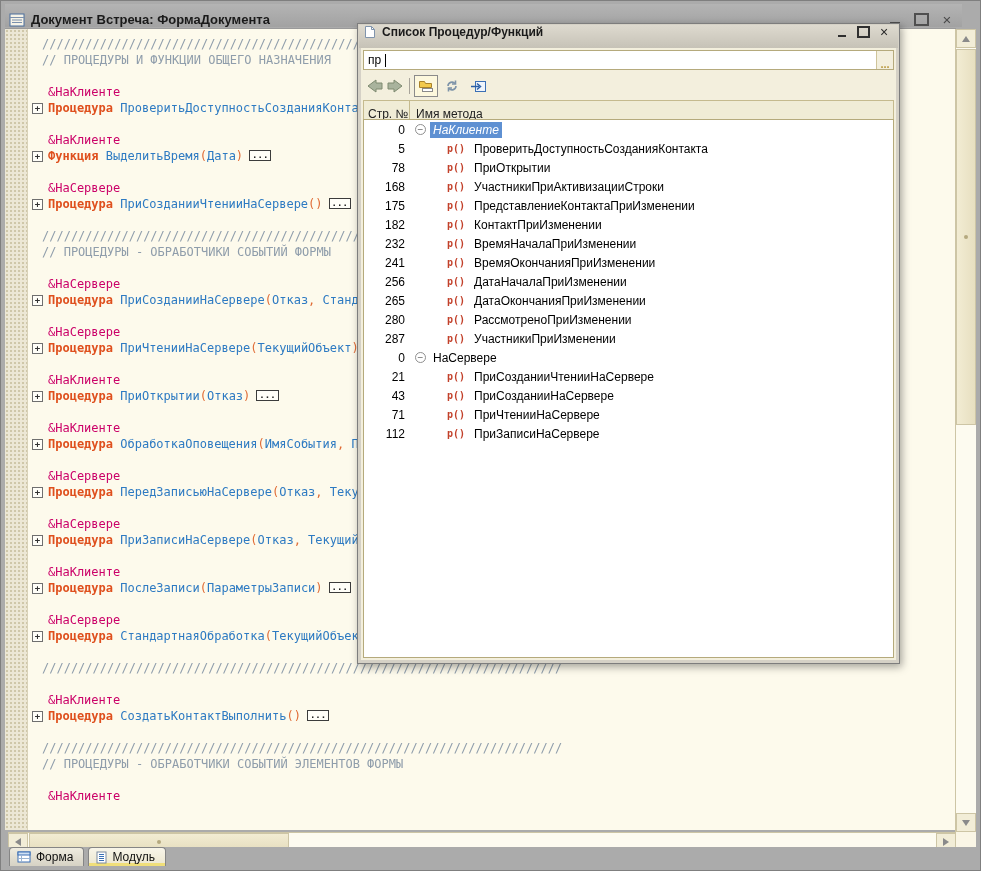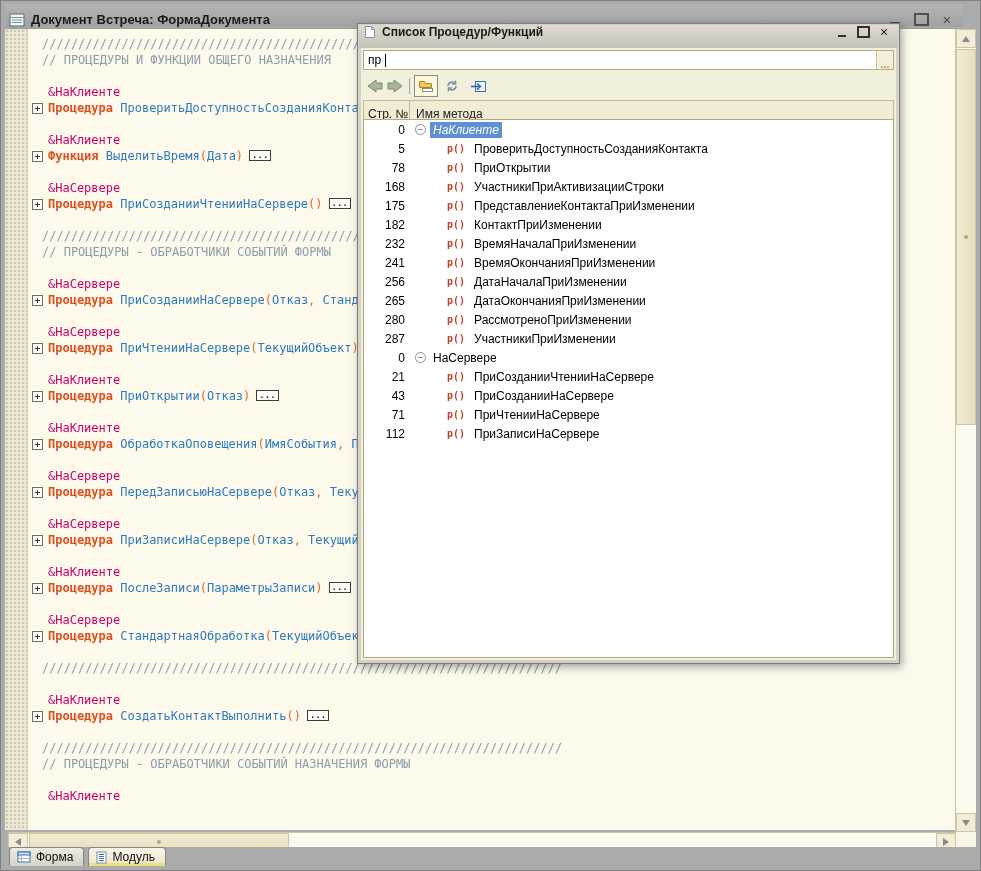--- a/index.html
+++ b/index.html
@@ -174,21 +174,21 @@
           <div class="line"></div>
           <div class="line"><span class="an">&amp;НаСервере</span></div>
           <div class="line"><span class="fold">+</span><span class="kw">Процедура </span><span class="id">СтандартнаяОбработка</span><span class="pn">(</span><span class="id">ТекущийОбъект</span><span class="pn">, </span><span class="id">ПараметрыЗаписи</span><span class="pn">)</span><span class="cbox">...</span></div>
           <div class="line"></div>
           <div class="line cm-line"><span class="cm">////////////////////////////////////////////////////////////////////////</span></div>
           <div class="line"></div>
           <div class="line"><span class="an">&amp;НаКлиенте</span></div>
           <div class="line"><span class="fold">+</span><span class="kw">Процедура </span><span class="id">СоздатьКонтактВыполнить</span><span class="pn">()</span><span class="cbox">...</span></div>
           <div class="line"></div>
           <div class="line cm-line"><span class="cm">////////////////////////////////////////////////////////////////////////</span></div>
-          <div class="line cm-line"><span class="cm">// ПРОЦЕДУРЫ - ОБРАБОТЧИКИ СОБЫТИЙ НАЗНАЧЕНИЯ ФОРМЫ</span></div>
+          <div class="line cm-line"><span class="cm">// ПРОЦЕДУРЫ - ОБРАБОТЧИКИ СОБЫТИЙ ЭЛЕМЕНТОВ ФОРМЫ</span></div>
           <div class="line"></div>
           <div class="line"><span class="an">&amp;НаКлиенте</span></div>
         </div>
     </div>
 
     <div class="vscroll">
       <div class="sb-btn up">
           <i class="tri-up"></i>
         </div>
       <div class="vthumb"></div>

